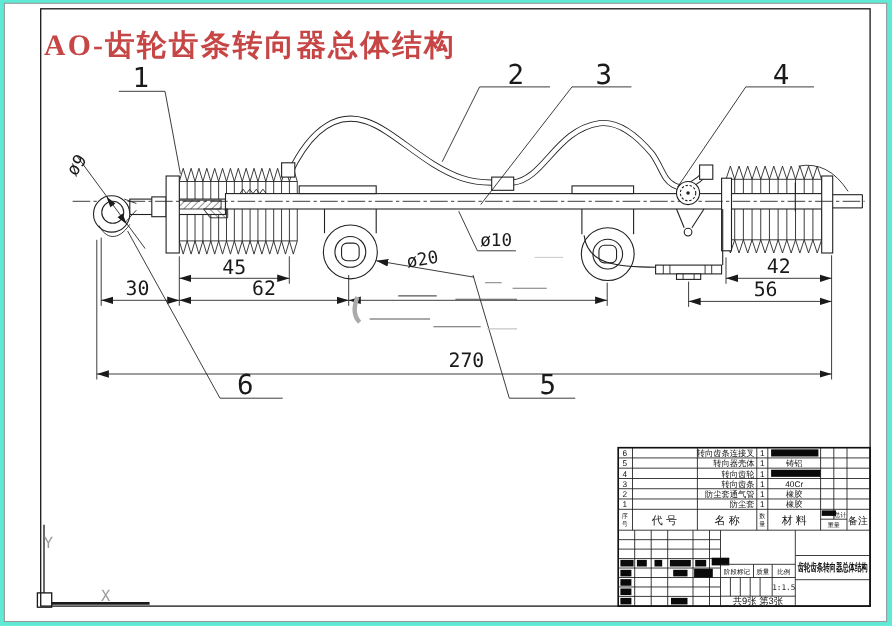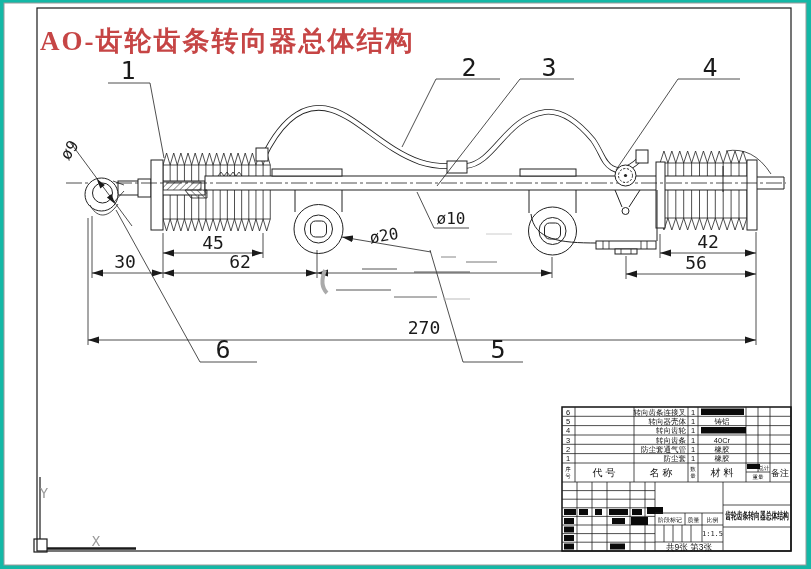--- a/index.html
+++ b/index.html
@@ -1,16 +1,16 @@
 <!DOCTYPE html>
 <html><head>
 <meta charset="utf-8">
 <style>
   html,body{margin:0;padding:0;background:#fff;}
-  .wrap{position:relative;width:811px;height:569px;background:#14b8a6;overflow:hidden;}
+  .wrap{position:relative;width:811px;height:569px;background:#5eead4;overflow:hidden;}
   svg{display:block;}
   .ln{stroke:#222;stroke-width:1;fill:none;}
   .thin{stroke:#222;stroke-width:0.8;fill:none;}
   .wfill{fill:#fff;stroke:#222;stroke-width:1;}
   .t{font-family:"DejaVu Sans Mono",monospace;fill:#1a1a1a;}
   .cjk{font-family:"Liberation Sans","DejaVu Sans",sans-serif;fill:#111;}
   .dim{font-size:18px;}
   .callout{font-size:25px;}
   .small{font-size:7.5px;}
   .tiny{font-size:5.5px;}

